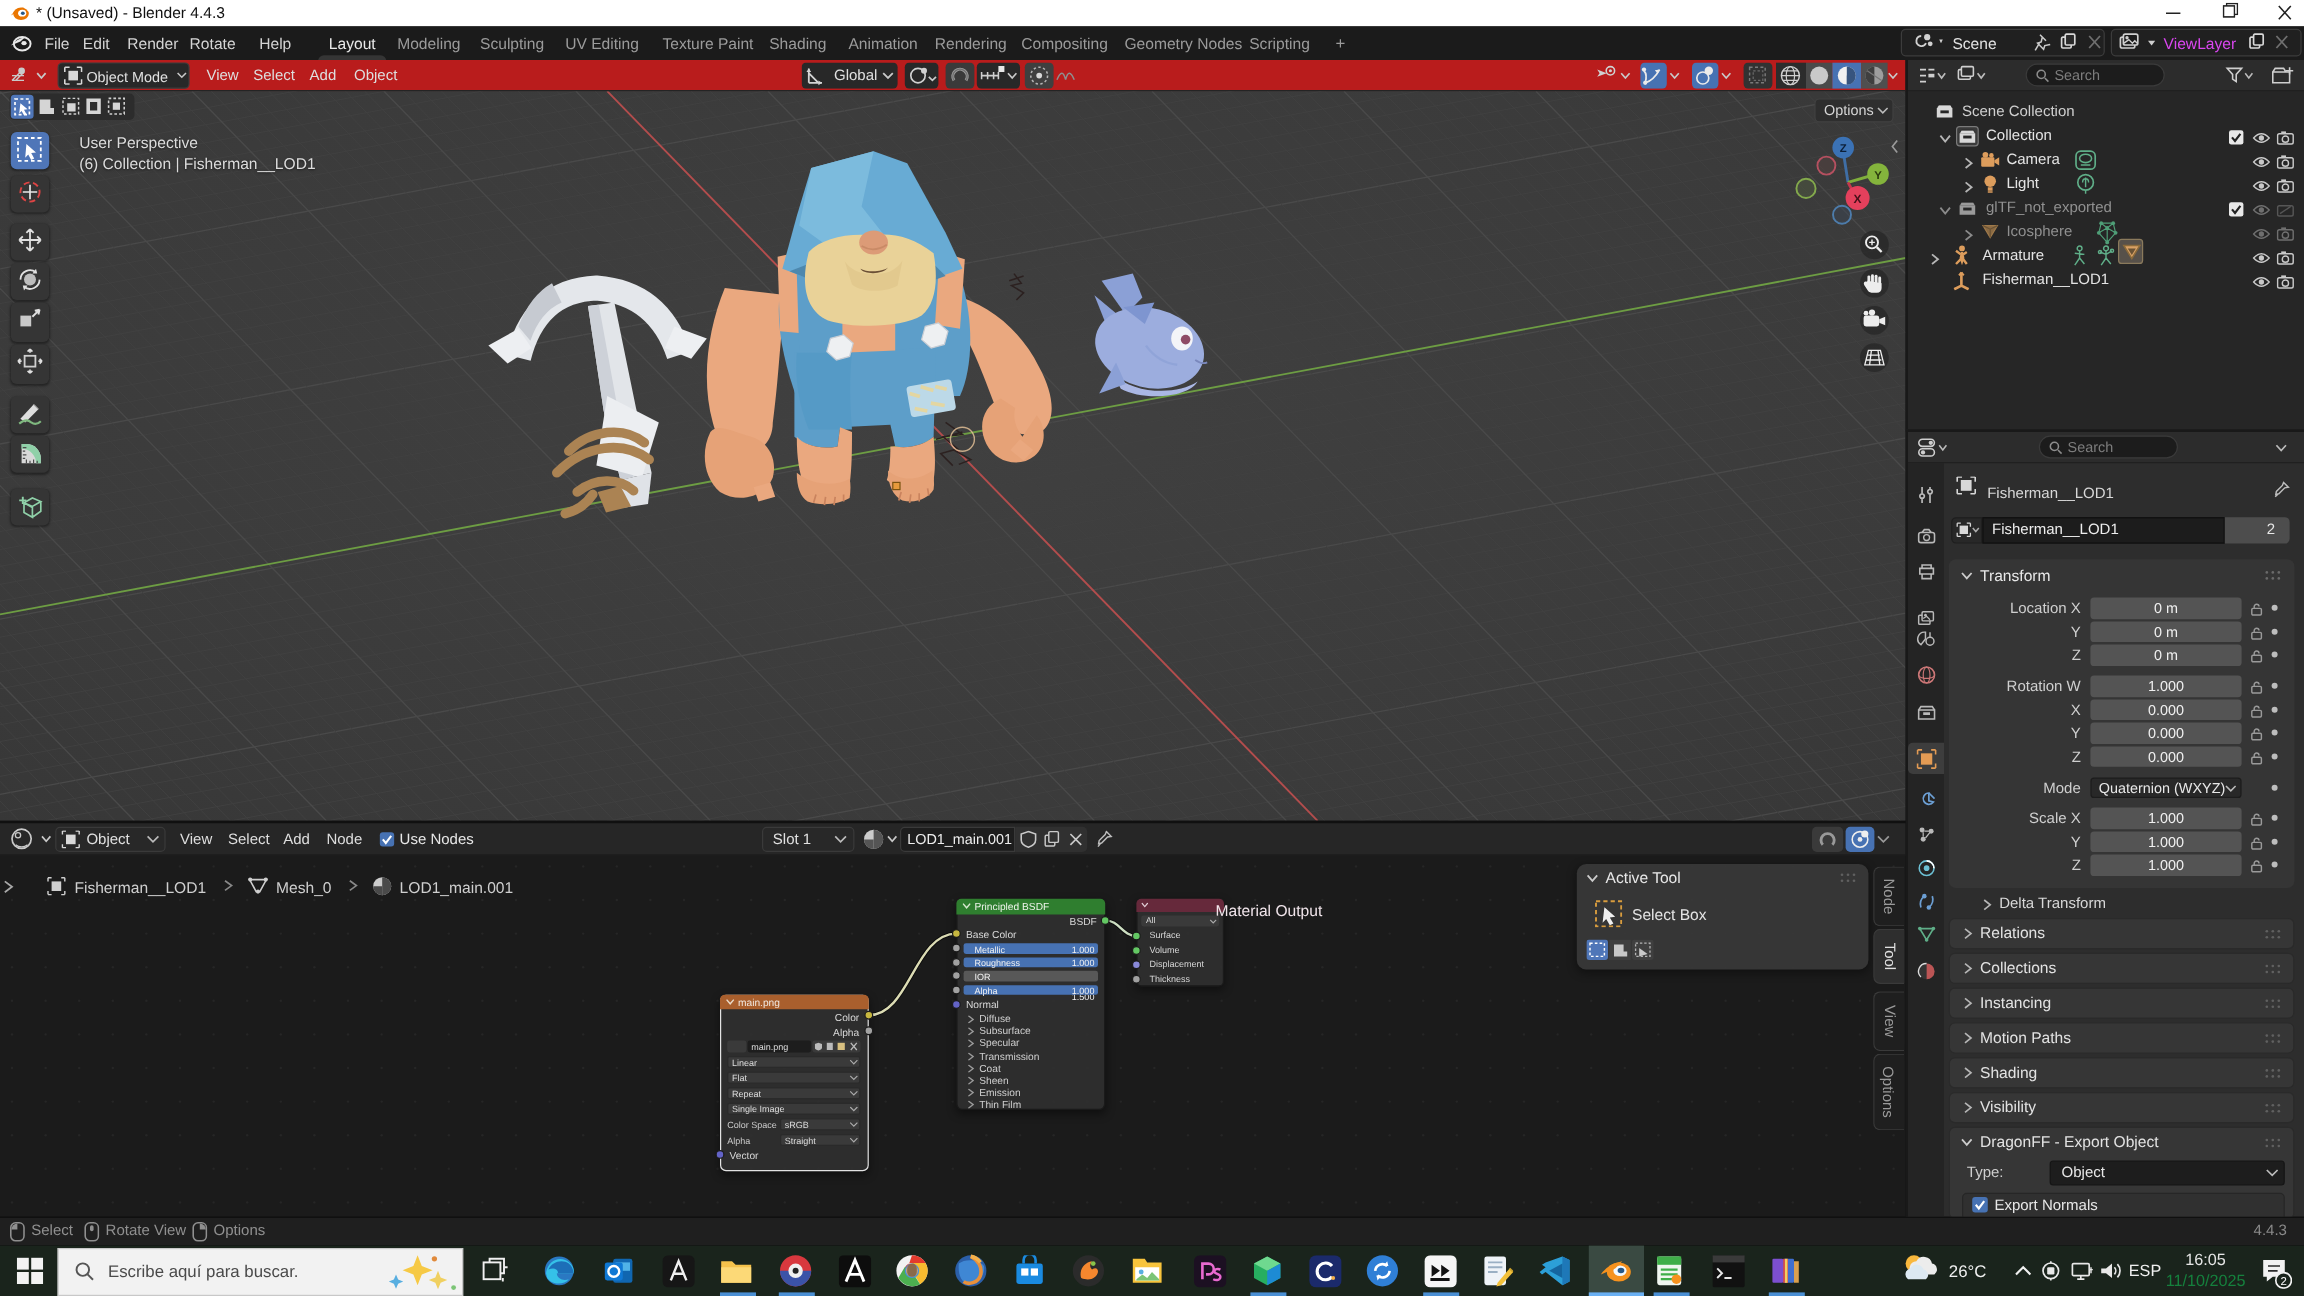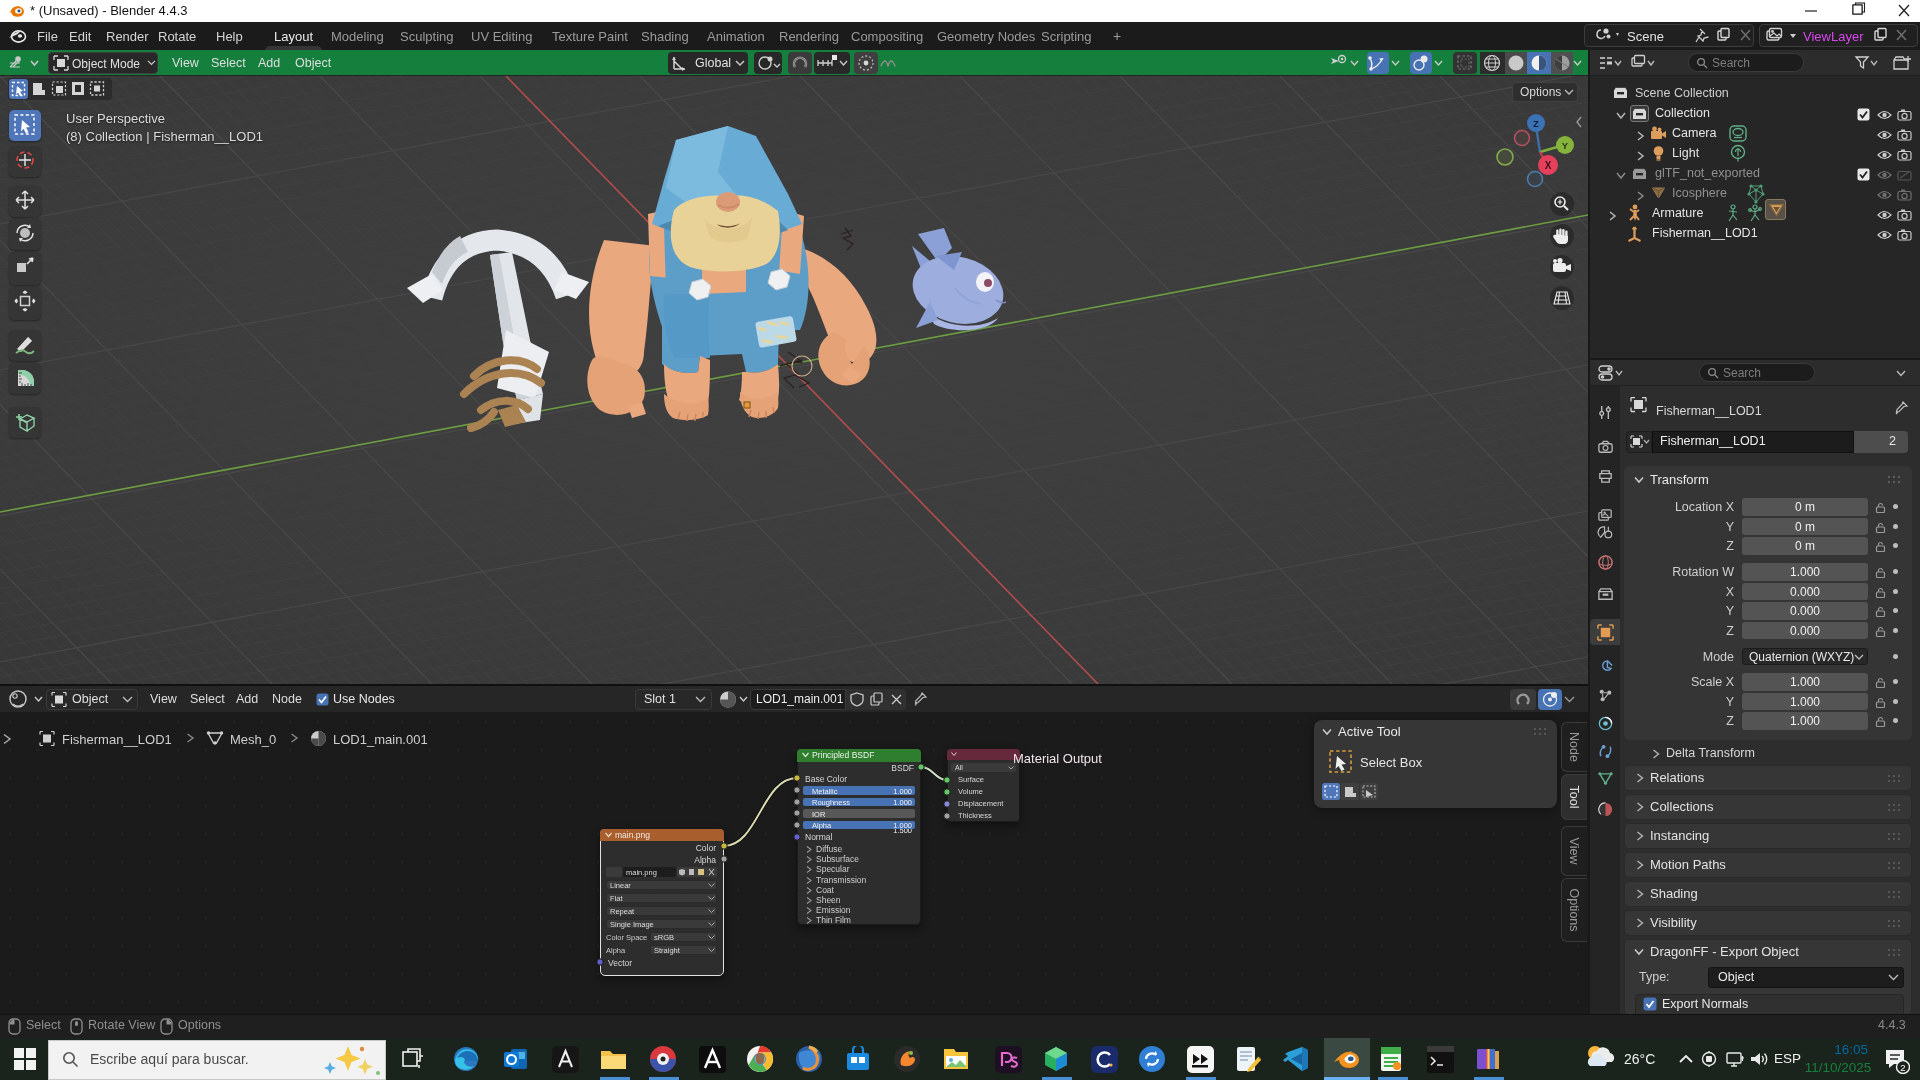--- a/index.html
+++ b/index.html
@@ -69,21 +69,21 @@
       <path d="M5,10 l4,-3 3,3 2,-2 2,2" stroke="#cfcfcf" fill="none" stroke-width="1.2"></path>
 <path d="M25,8 l6,0 l-3,4 z" fill="#cfcfcf"></path>
 </svg>
 <div class="tx" style="left:1803px;top:7px;font-size:13px;color:#d946ef">ViewLayer</div>
 <svg class="abs" style="left:1873px;top:5px" width="46" height="17" viewBox="0 0 46 17">
 <rect x="2" y="4" width="8" height="9" rx="1" fill="none" stroke="#d8d8d8" stroke-width="1.4"></rect>
 <rect x="5" y="1.5" width="8" height="9" rx="1" fill="#1b1b1b" stroke="#d8d8d8" stroke-width="1.4"></rect>
 <path d="M24,3 L33,13 M33,3 L24,13" stroke="#6f6f6f" stroke-width="1.5"></path>
 </svg>
   </div>
-<div class="abs" style="left:0;top:50px;width:1588px;height:26px;background:#15803d;border-bottom:1px solid #242424">
+<div class="abs" style="left:0;top:50px;width:1588px;height:26px;background:#b91c1c;border-bottom:1px solid #242424">
     <svg class="abs" style="left:7px;top:4px" width="34" height="18" viewBox="0 0 34 18">
 <path d="M3,13 L10,6 M6,13 L13,6 M3,9 l10,0 M3,13 l10,0" stroke="#c9c9c9" stroke-width="1.2" fill="none"></path>
 <circle cx="11" cy="5" r="2.8" fill="#c9c9c9"></circle>
 <path d="M24,7 l3.5,4 3.5,-4" stroke="#c9c9c9" stroke-width="1.5" fill="none"></path>
 </svg>
     <div class="abs" style="left:48px;top:2px;width:110px;height:22px;background:#282828;border-radius:4px;border:1px solid #3d3d3d"></div>
     <svg class="abs" style="left:53px;top:5px" width="16" height="16" viewBox="0 0 16 16">
 <rect x="4" y="4" width="8" height="8" fill="#d8d8d8"></rect>
 <path d="M1,1 l4,0 M1,1 l0,4 M15,1 l-4,0 M15,1 l0,4 M1,15 l4,0 M1,15 l0,-4 M15,15 l-4,0 M15,15 l0,-4" stroke="#d8d8d8" stroke-width="1.3"></path>
 </svg>
@@ -517,21 +517,21 @@
 <rect x="1553" y="187" width="13" height="9" rx="2" fill="#ededed"></rect>
         <path d="M1566,190 l5,-2 0,7 -5,-2 z" fill="#ededed"></path>
 <circle cx="1560" cy="184.5" r="2.6" fill="#ededed"></circle>
         <circle cx="1555" cy="185" r="2" fill="#ededed"></circle>
 <circle cx="1562" cy="222" r="12" fill="#232323" fill-opacity="0.65"></circle>
 <path d="M1554,228 l3,-12 10,0 3,12 z M1558,228 l1.5,-12 M1565,216 l1.5,12 M1555.5,220 l11,0 M1554.8,224 l13,0" stroke="#ededed" stroke-width="1.1" fill="none"></path>
 </g>
       <path d="M1581,41 l-4,5 4,5" stroke="#9a9a9a" stroke-width="1.4" fill="none"></path>
     </svg>
     <div class="tx" style="left:66px;top:35px;font-size:13px;color:#dcdcdc;text-shadow:0 1px 2px #0008">User Perspective</div>
-    <div class="tx" style="left:66px;top:53px;font-size:13px;color:#dcdcdc;text-shadow:0 1px 2px #0008">(8) Collection | Fisherman__LOD1</div>
+    <div class="tx" style="left:66px;top:53px;font-size:13px;color:#dcdcdc;text-shadow:0 1px 2px #0008">(6) Collection | Fisherman__LOD1</div>
     <div class="abs" style="left:1512px;top:6px;width:66px;height:20px;background:#2e2e2e;border:1px solid #414141;border-radius:4px"></div>
     <div class="tx" style="left:1520px;top:9px;font-size:12px;color:#d6d6d6">Options</div>
     <svg class="abs" style="left:1564px;top:13px" width="10" height="7" viewBox="0 0 10 7">
       <path d="M1,1 l4,4 4,-4" stroke="#bbb" stroke-width="1.3" fill="none"></path>
     </svg>
     <div class="abs" style="left:8px;top:2px;width:104px;height:22px;background:#2c2c2c;border-radius:4px"></div>
     <svg class="abs" style="left:8px;top:2px" width="104" height="22" viewBox="0 0 104 22">
 <rect x="1" y="1" width="19" height="20" rx="3" fill="#4f76b8"></rect>
 <rect x="4.5" y="4.5" width="12" height="13" fill="none" stroke="#fff" stroke-width="1.4" stroke-dasharray="2.5,2"></rect>
 <path d="M9,8 l6,5 -3,0.5 2,3.5 -2,1 -2,-3.5 -2,2 z" fill="#fff"></path>
@@ -2312,19 +2312,19 @@
 <svg class="abs" style="left:1725px;top:1050px" width="20" height="18" viewBox="0 0 20 18">
 <rect x="2" y="3" width="14" height="10" rx="1" fill="none" stroke="#e8e8e8" stroke-width="1.4"></rect>
 <path d="M6,16 l6,0 M9,13 l0,3" stroke="#e8e8e8" stroke-width="1.4"></path>
 <path d="M16,8 l3,0 M17.5,6 l0,5" stroke="#e8e8e8" stroke-width="1.2"></path>
   </svg>
 <svg class="abs" style="left:1749px;top:1050px" width="20" height="18" viewBox="0 0 20 18">
 <path d="M2,7 l4,0 5,-4 0,12 -5,-4 -4,0 z" fill="#e8e8e8"></path>
 <path d="M13,6 a4.5,4.5 0 0 1 0,6 M15.5,3.5 a8,8 0 0 1 0,11" stroke="#e8e8e8" stroke-width="1.4" fill="none"></path>
   </svg>
 <div class="tx" style="left:1774px;top:1051px;font-size:13.5px;color:#f0f0f0">ESP</div>
-<div class="tx" style="left:1808px;top:1042px;width:60px;text-align:right;font-size:13.5px;color:#0369a1">16:05</div>
+<div class="tx" style="left:1808px;top:1042px;width:60px;text-align:center;font-size:13.5px;color:#e5e5e5">16:05</div>
 <div class="tx" style="left:1798px;top:1060px;width:80px;text-align:center;font-size:13.5px;color:#15803d">11/10/2025</div>
 <svg class="abs" style="left:1884px;top:1048px" width="26" height="26" viewBox="0 0 26 26">
 <path d="M2,2 l18,0 0,14 -10,0 -5,4 0,-4 -3,0 z" fill="#f2f2f2"></path>
 <path d="M6,7 l10,0 M6,11 l8,0" stroke="#2a2a2a" stroke-width="1.4"></path>
 <circle cx="19" cy="19" r="6.5" fill="#1a241c" stroke="#f2f2f2" stroke-width="1.4"></circle>
 <text x="19" y="23" font-size="9.5" fill="#fff" text-anchor="middle" font-family="Liberation Sans">2</text>
   </svg>
 </body></html>

